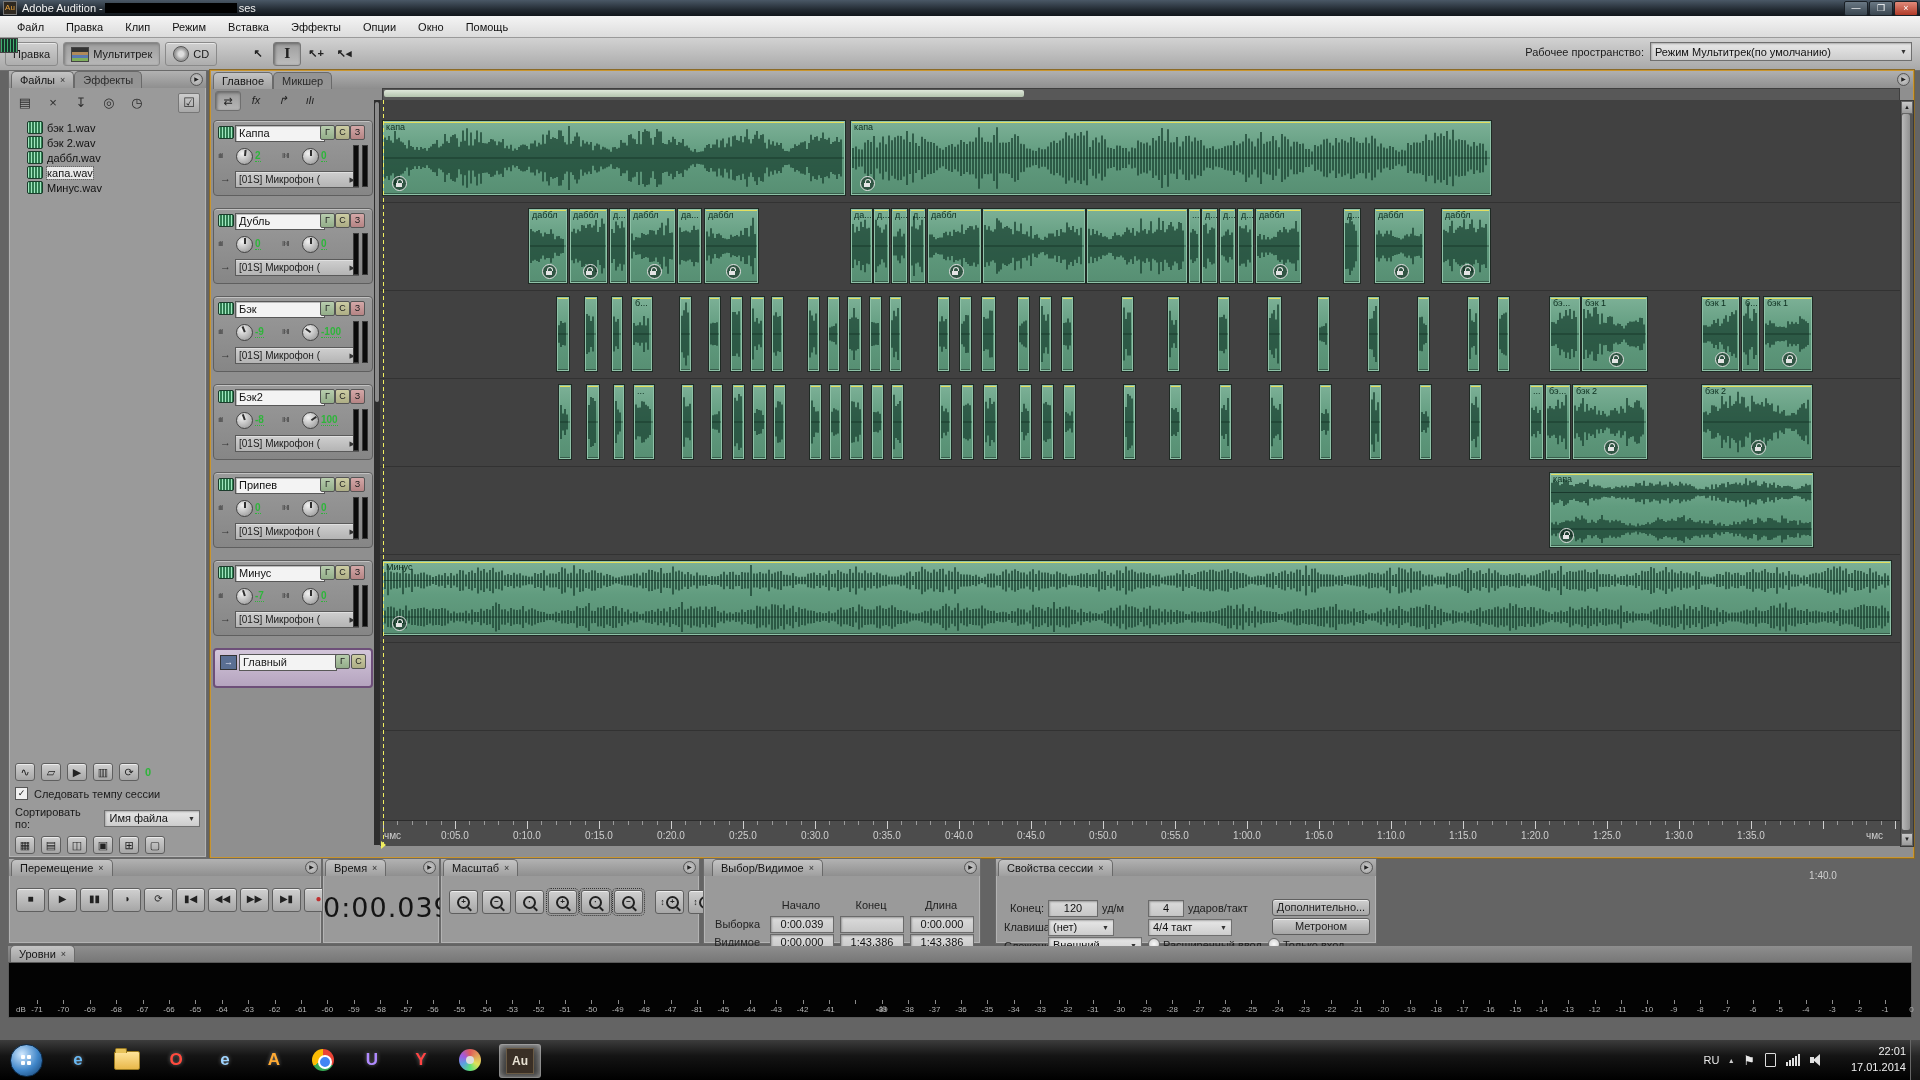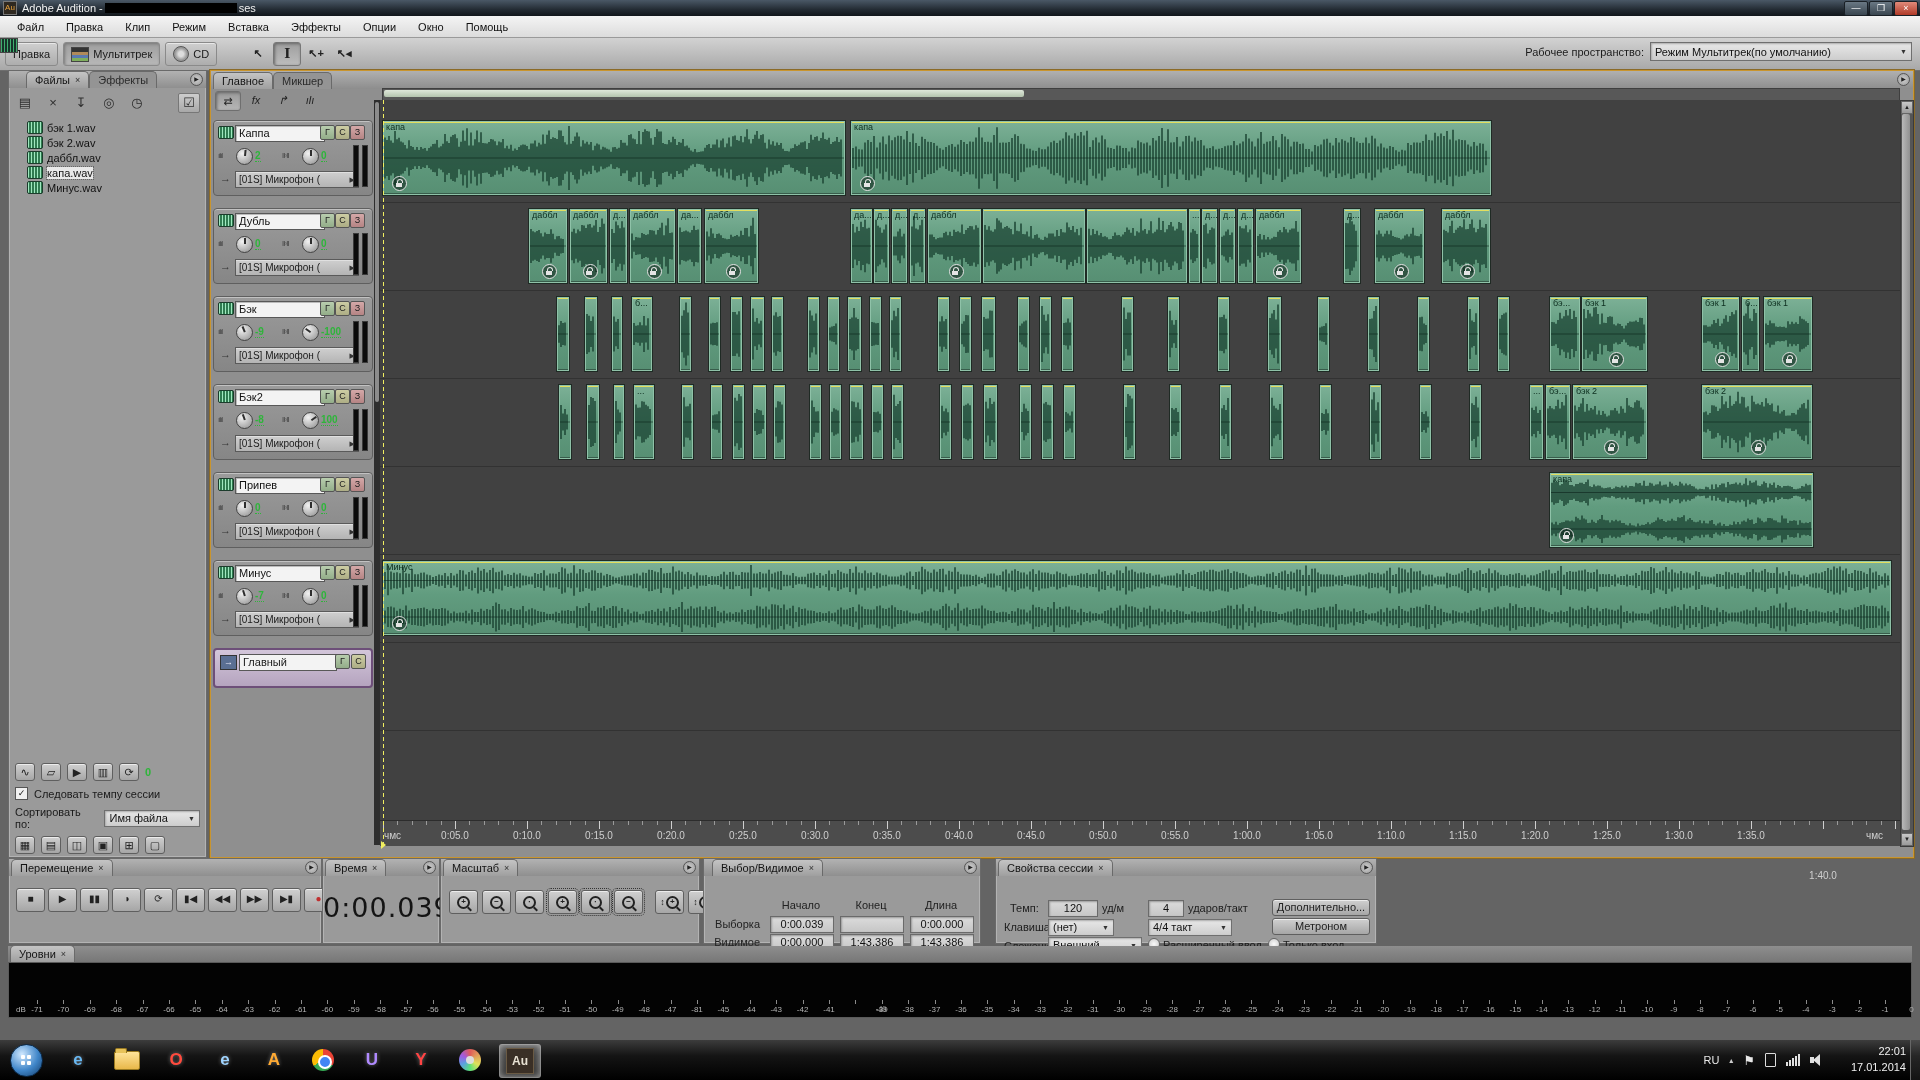--- a/index.html
+++ b/index.html
@@ -225,21 +225,21 @@
       <span>Рабочее пространство:</span>
       <div class="dd" style="width:252px;">
         <span>Режим Мультитрек(по умолчанию)</span>
           <span class="arr">▼</span>
       </div>
     </div>
   </div>
 
   <div class="panel" id="files-panel" style="left:8px;top:70px;width:197px;height:786px;">
     <div class="ptabrow">
-      <div class="ptab" style="margin-left:17px;">
+      <div class="ptab" style="margin-left:2px;">
         <span>Файлы</span>
           <span class="x">×</span>
       </div>
       <div class="ptab inactive">
         <span>Эффекты</span>
       </div>
       <div class="pmenu">▶</div>
     </div>
     <div id="files-icons">
         <div class="fico">▤</div>
@@ -1257,21 +1257,21 @@
 
   <div class="panel" style="left:995px;top:858px;width:380px;height:84px;">
     <div class="ptabrow">
         <div class="ptab" style="margin-left:2px;">
       <span>Свойства сессии</span>
           <span class="x">×</span>
         </div>
       <div class="pmenu">▶</div>
     </div>
     <div style="position:relative;height:66px;">
-      <span class="slab" style="left:14px;top:26px;">Темп:</span>
+      <span class="slab" style="left:14px;top:26px;">Конец:</span>
       <span class="fld inset" style="left:52px;top:24px;width:48px;">120</span>
       <span class="slab" style="left:106px;top:26px;">уд/м</span>
       <span class="fld inset" style="left:152px;top:24px;width:34px;">4</span>
       <span class="slab" style="left:192px;top:26px;">ударов/такт</span>
       <span class="fld bevel" style="left:276px;top:23px;width:96px;">Дополнительно...</span>
       <span class="slab" style="left:8px;top:45px;">Клавиша:</span>
       <span class="fld dd" style="left:52px;top:43px;width:56px;">
           <span>(нет)</span>
           <span class="arr">▼</span>
         </span>

